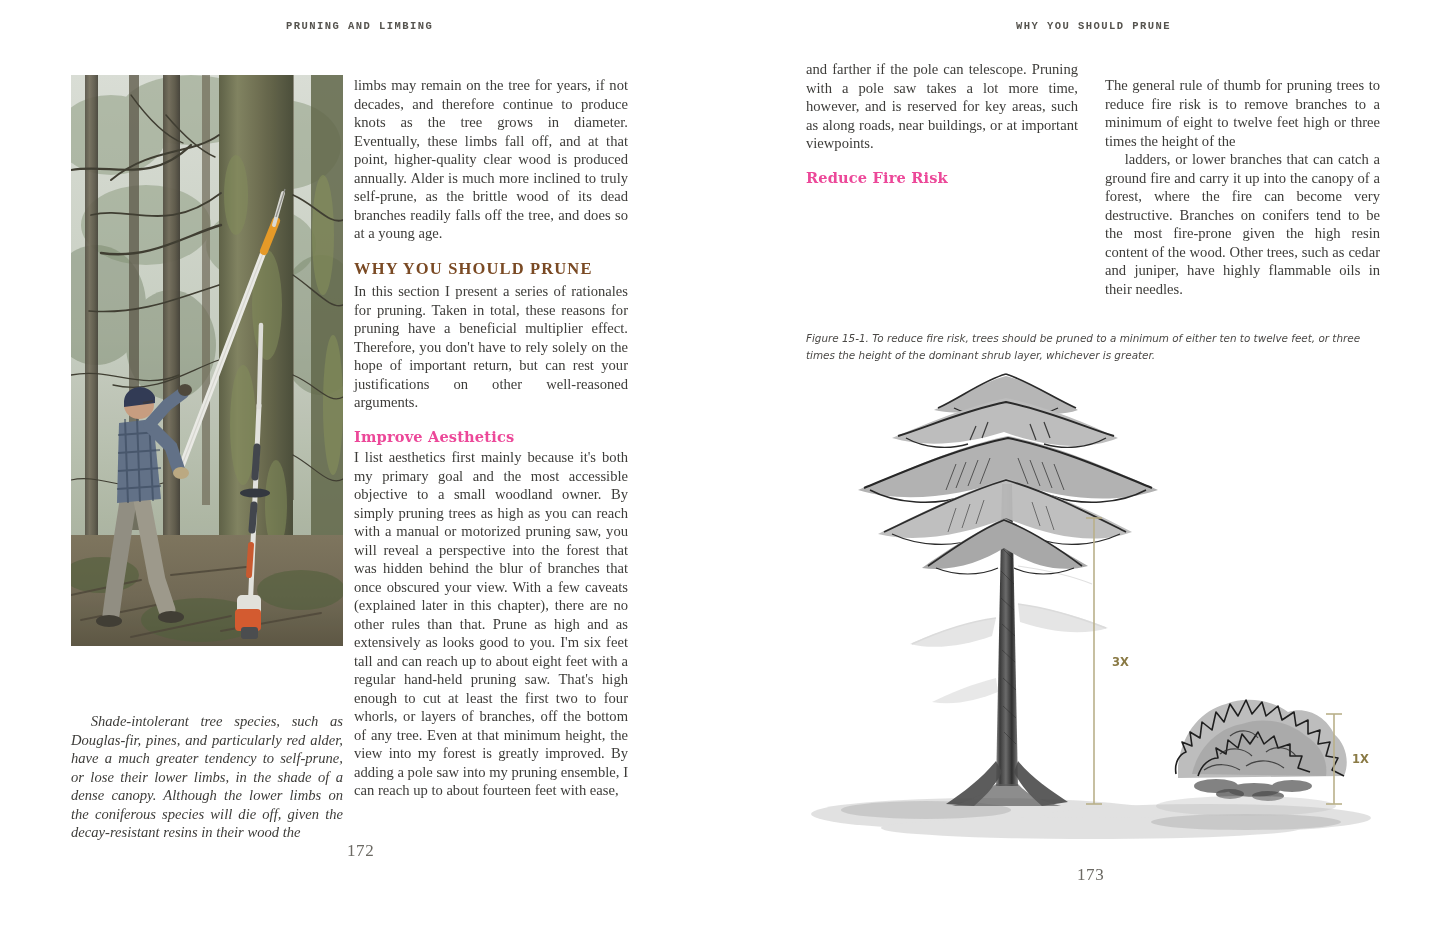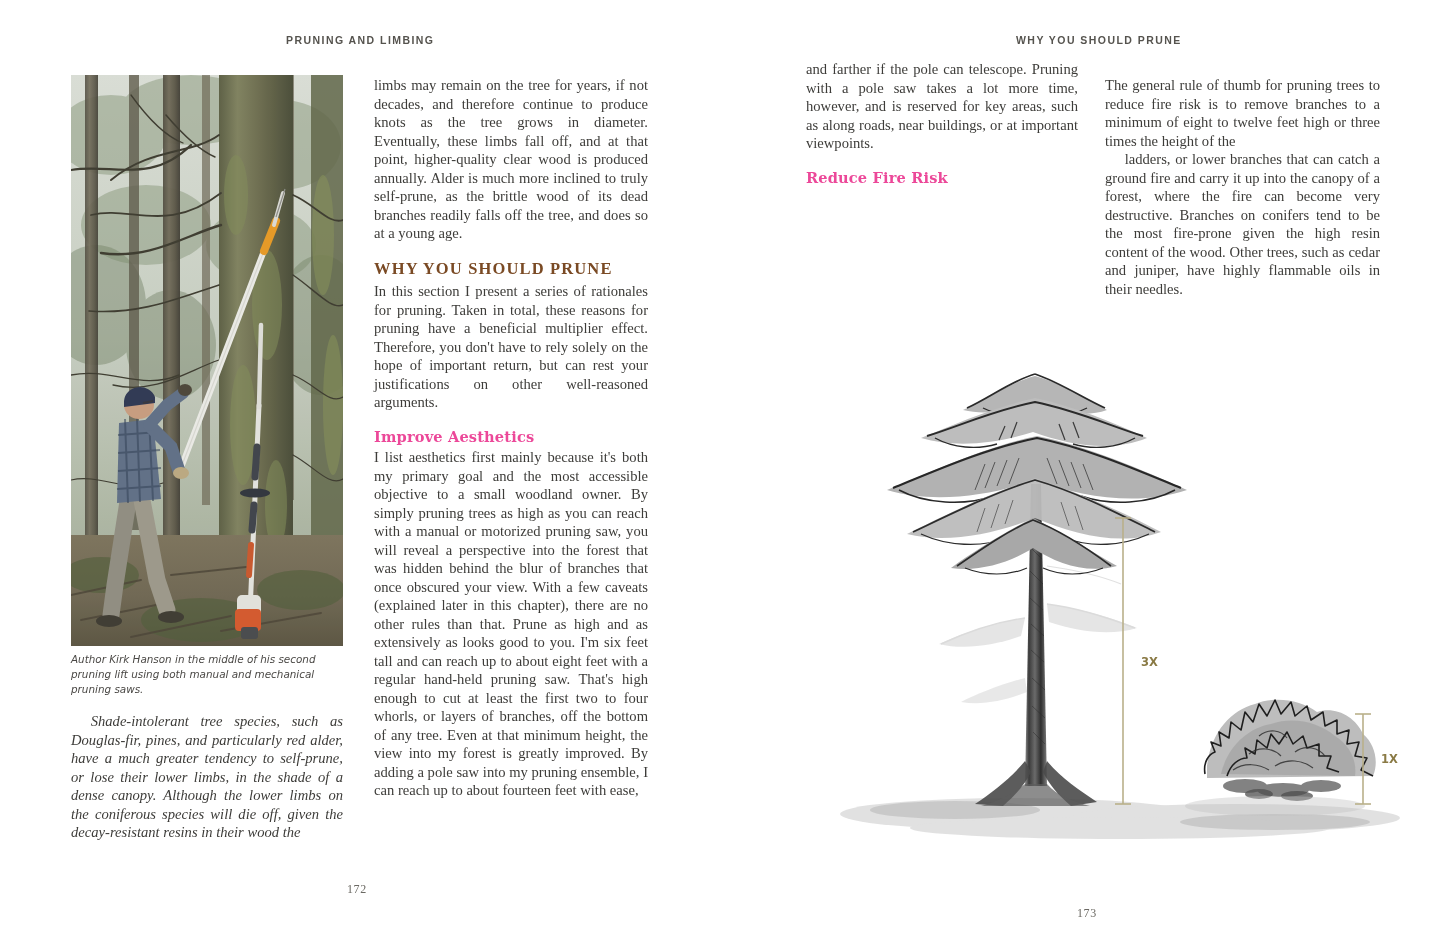--- a/index.html
+++ b/index.html
@@ -19,36 +19,36 @@
   
   .spread {
     position: absolute;
     inset: 0;
     background: #ffffff;
   }
 
   
   .running-head {
     position: absolute;
-    top: 34px;
-    font-family: Liberation Sans, sans-serif;
+    top: 20px;
+    font-family: Liberation Mono, monospace;
     font-size: 10.5px;
     letter-spacing: 1.45px;
     color: #55534e;
     font-weight: 700;
     white-space: nowrap;
   }
   .running-head.left  { left: 286px; }
   .running-head.right { left: 1016px; }
 
   
   .folio {
     position: absolute;
-    top: 882px;
-    font-size: 12px;
+    top: 841px;
+    font-size: 17px;
     letter-spacing: 0.6px;
     color: #6b6963;
   }
   .folio.left  { left: 347px; }
   .folio.right { left: 1077px; margin-top: 24px; }
 
   
   .col {
     position: absolute;
     font-size: 14.6px;
@@ -60,21 +60,21 @@
   }
   .col p {
     margin: 0;
   }
   .col p + p {
     text-indent: 1.35em;
   }
 
   
   #col-1 { left: 71px;  top: 712px; width: 272px; font-style: italic; }
-  #col-2 { left: 374px; top: 76px;  width: 274px; }
+  #col-2 { left: 354px; top: 76px;  width: 274px; }
   #col-3 { left: 806px; top: 60px;  width: 272px; }
   #col-4 { left: 1105px;top: 76px;  width: 275px; }
 
   
   .h-section {
     font-family: "Liberation Serif", serif;
     font-weight: 700;
     font-size: 16.5px;
     letter-spacing: 1.15px;
     color: #7a4a24;
@@ -125,21 +125,21 @@
     font-family: "DejaVu Sans", sans-serif;
     font-style: italic;
     font-size: 10.4px;
     line-height: 16.5px;
     color: #4a4845;
   }
 
   
   .figure-art {
     position: absolute;
-    left: 835px;
+    left: 806px;
     top: 366px;
     width: 578px;
     height: 482px;
   }
   .figure-art svg { display: block; width: 100%; height: 100%; }
 </style>
 </head>
 <body>
 
 <div class="spread">
@@ -295,21 +295,20 @@
 
         <path d="M53 326 A 16 15 0 0 1 84 322 L 84 328 L 53 332 Z" fill="#2c3550"></path>
 
         <path d="M72 328 L 82 326" stroke="#33333a" stroke-width="2"></path>
       </g>
 
       <rect x="0" y="0" width="272" height="571" fill="#ffffff" opacity="0.03"></rect>
     </svg>
   </div>
 
-  <div class="photo-caption">Author Kirk Hanson in the middle of his second pruning lift using both manual and mechanical pruning saws.</div>
 
   <div class="col" id="col-1">
     <p class="first-indent" style="text-indent:1.35em;">Shade-intolerant tree species, such as Douglas-fir, pines, and particularly red alder, have a much greater tendency to self-prune, or lose their lower limbs, in the shade of a dense canopy. Although the lower limbs on the coniferous species will die off, given the decay-resistant resins in their wood the</p>
   </div>
 
   <div class="col" id="col-2">
     <p>limbs may remain on the tree for years, if not decades, and therefore continue to produce knots as the tree grows in diameter. Eventually, these limbs fall off, and at that point, higher-quality clear wood is produced annually. Alder is much more inclined to truly self-prune, as the brittle wood of its dead branches readily falls off the tree, and does so at a young age.</p>
 
     <div class="h-section">WHY YOU SHOULD PRUNE</div>
 
@@ -325,20 +324,21 @@
 
     <div class="h-sub">Reduce Fire Risk</div>
 
   </div>
 
   <div class="col" id="col-4">
     <p>The general rule of thumb for pruning trees to reduce fire risk is to remove branches to a minimum of eight to twelve feet high or three times the height of the</p>
     <p>ladders, or lower branches that can catch a ground fire and carry it up into the canopy of a forest, where the fire can become very destructive. Branches on conifers tend to be the most fire-prone given the high resin content of the wood. Other trees, such as cedar and juniper, have highly flammable oils in their needles.</p>
   </div>
 
+  <div class="figure-caption">Figure 15-1. To reduce fire risk, trees should be pruned to a minimum of either ten to twelve feet, or three times the height of the dominant shrub layer, whichever is greater.</div>
 
   <div class="figure-art">
     <svg viewBox="0 0 578 482" xmlns="http://www.w3.org/2000/svg">
       <defs>
         <linearGradient id="trunkInk" x1="0" y1="0" x2="1" y2="0">
           <stop offset="0%" stop-color="#8f8f8f"></stop>
           <stop offset="18%" stop-color="#3b3b3b"></stop>
           <stop offset="45%" stop-color="#6b6b6b"></stop>
           <stop offset="72%" stop-color="#2f2f2f"></stop>
           <stop offset="100%" stop-color="#7d7d7d"></stop>

